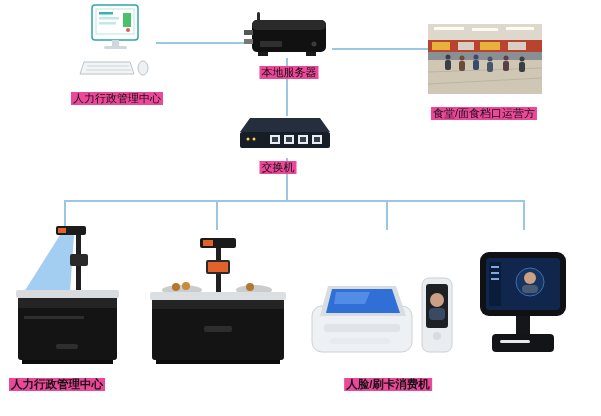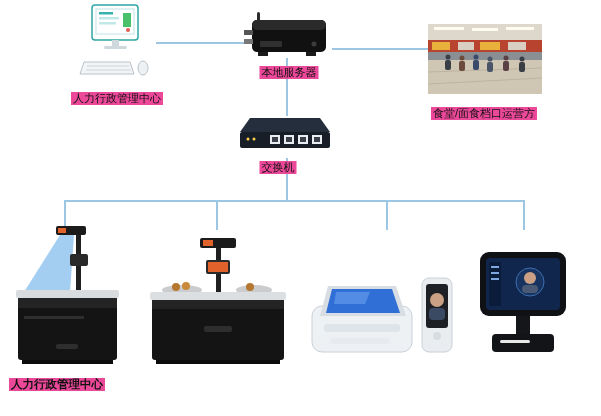--- a/index.html
+++ b/index.html
@@ -147,20 +147,21 @@
     <polygon points="22,17 82,17 90,41 16,41" fill="#2f6fd6"></polygon>
     <polygon points="26,20 60,20 55,32 24,32" fill="#5b93e8" opacity="0.8"></polygon>
     <rect x="14" y="52" width="76" height="8" rx="3" fill="#dfe4e9"></rect>
     <rect x="20" y="66" width="60" height="6" rx="3" fill="#e7ebef"></rect>
     <rect x="112" y="6" width="30" height="74" rx="7" fill="#e9edf0" stroke="#c9d1d8"></rect>
     <rect x="116" y="12" width="22" height="44" rx="3" fill="#1d2126"></rect>
     <circle cx="127" cy="28" r="7" fill="#caa184"></circle>
     <rect x="119" y="36" width="16" height="12" rx="4" fill="#3b4a63"></rect>
     <circle cx="127" cy="64" r="4" fill="#d7dce1"></circle>
   </svg>
+  <div class="label bold" style="left:388px;top:378px">人脸/刷卡消费机</div>
 
   <svg class="node" style="left:468px;top:250px" width="110" height="118" viewBox="0 0 110 118">
     <rect x="12" y="2" width="86" height="64" rx="9" fill="#101114"></rect>
     <rect x="18" y="8" width="74" height="52" rx="4" fill="#10264d"></rect>
     <rect x="21" y="12" width="12" height="44" fill="#0b1c3a"></rect>
     <rect x="23" y="16" width="8" height="2" fill="#7fa8e0"></rect>
     <rect x="23" y="22" width="8" height="2" fill="#7fa8e0"></rect>
     <rect x="23" y="28" width="8" height="2" fill="#7fa8e0"></rect>
     <circle cx="62" cy="32" r="14" fill="#16345f" stroke="#3e6fb0"></circle>
     <circle cx="62" cy="28" r="6" fill="#caa184"></circle>

